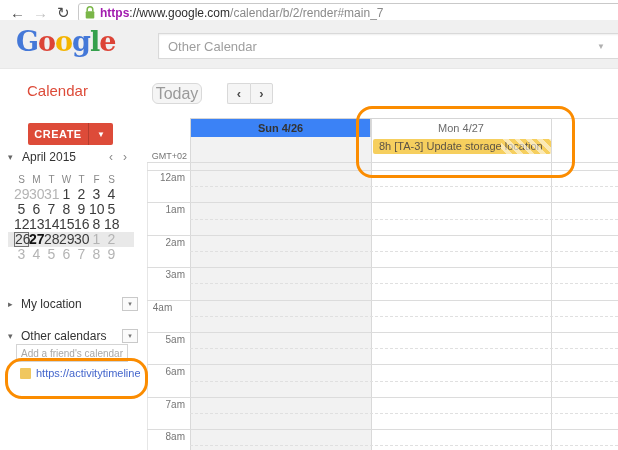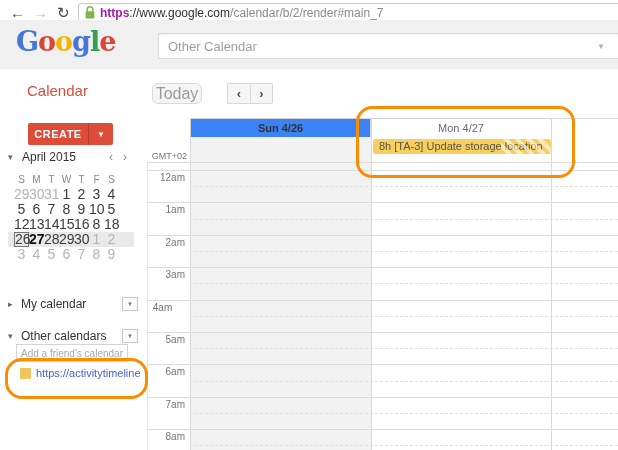--- a/index.html
+++ b/index.html
@@ -187,21 +187,21 @@
             <span class="mc-cell muted">6</span>
             <span class="mc-cell muted">7</span>
             <span class="mc-cell muted">8</span>
             <span class="mc-cell muted">9</span>
           </div>
         </div>
     </div>
 
     <div class="side-row" style="top:187px">
       <span class="side-tri">▸</span>
-      <span class="side-label">My calendar</span>
+      <span class="side-label">My location</span>
       <span class="side-menu">▾</span>
     </div>
 
     <div class="side-row" style="top:219px">
       <span class="side-tri">▾</span>
       <span class="side-label">Other calendars</span>
       <span class="side-menu">▾</span>
     </div>
 
     <input class="add-input" placeholder="Add a friend's calendar" style="">

